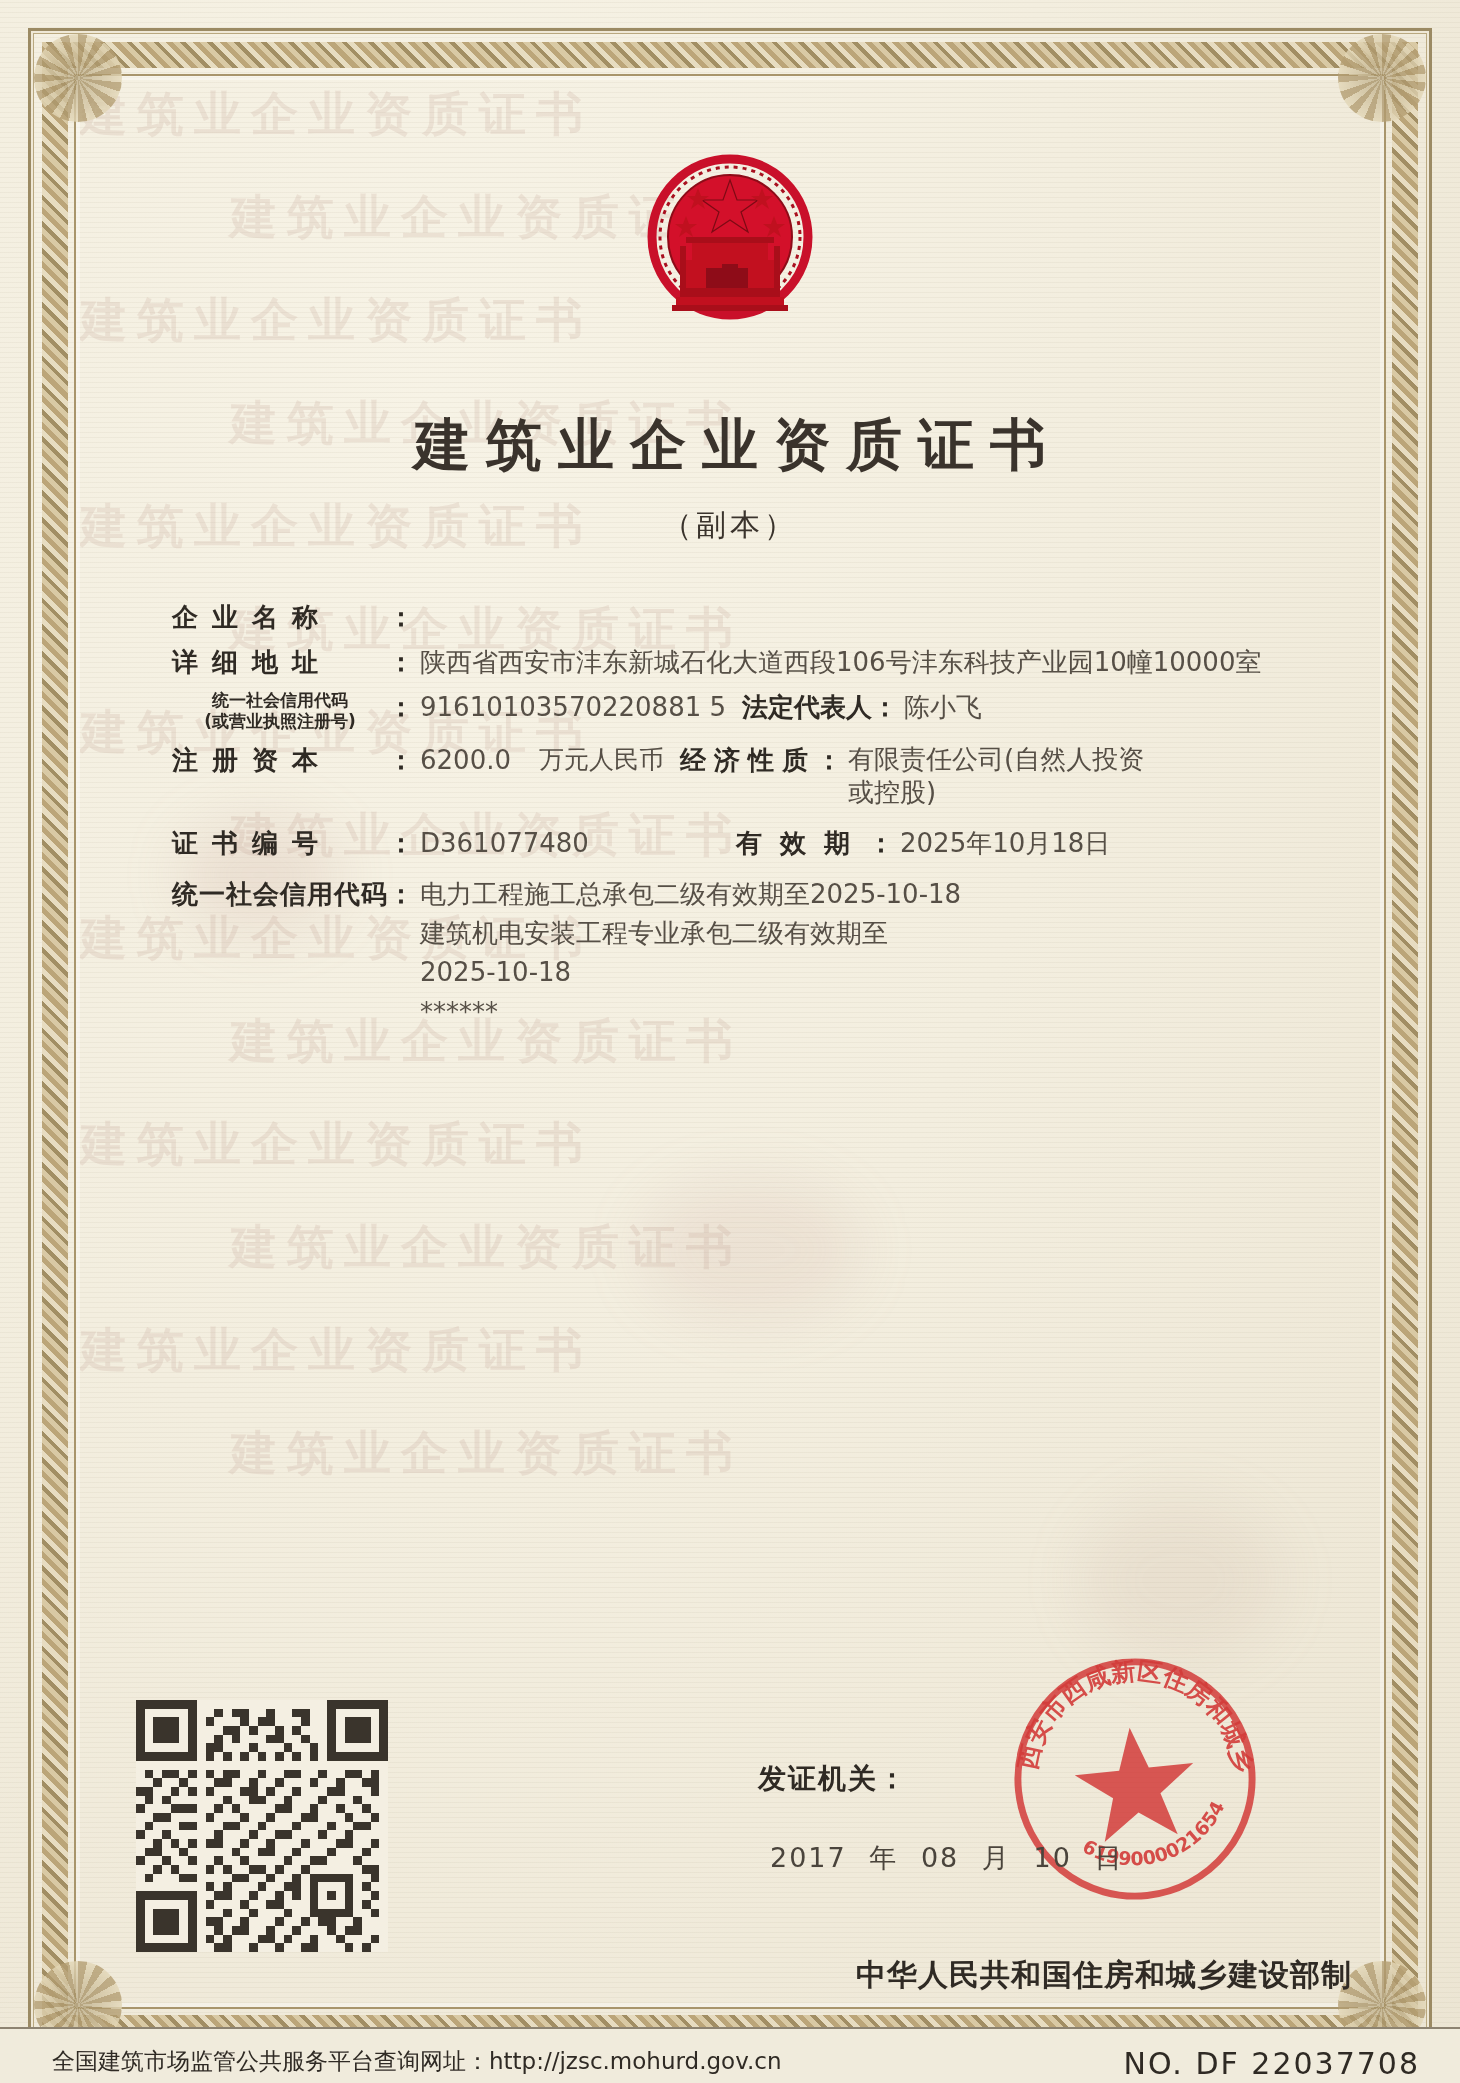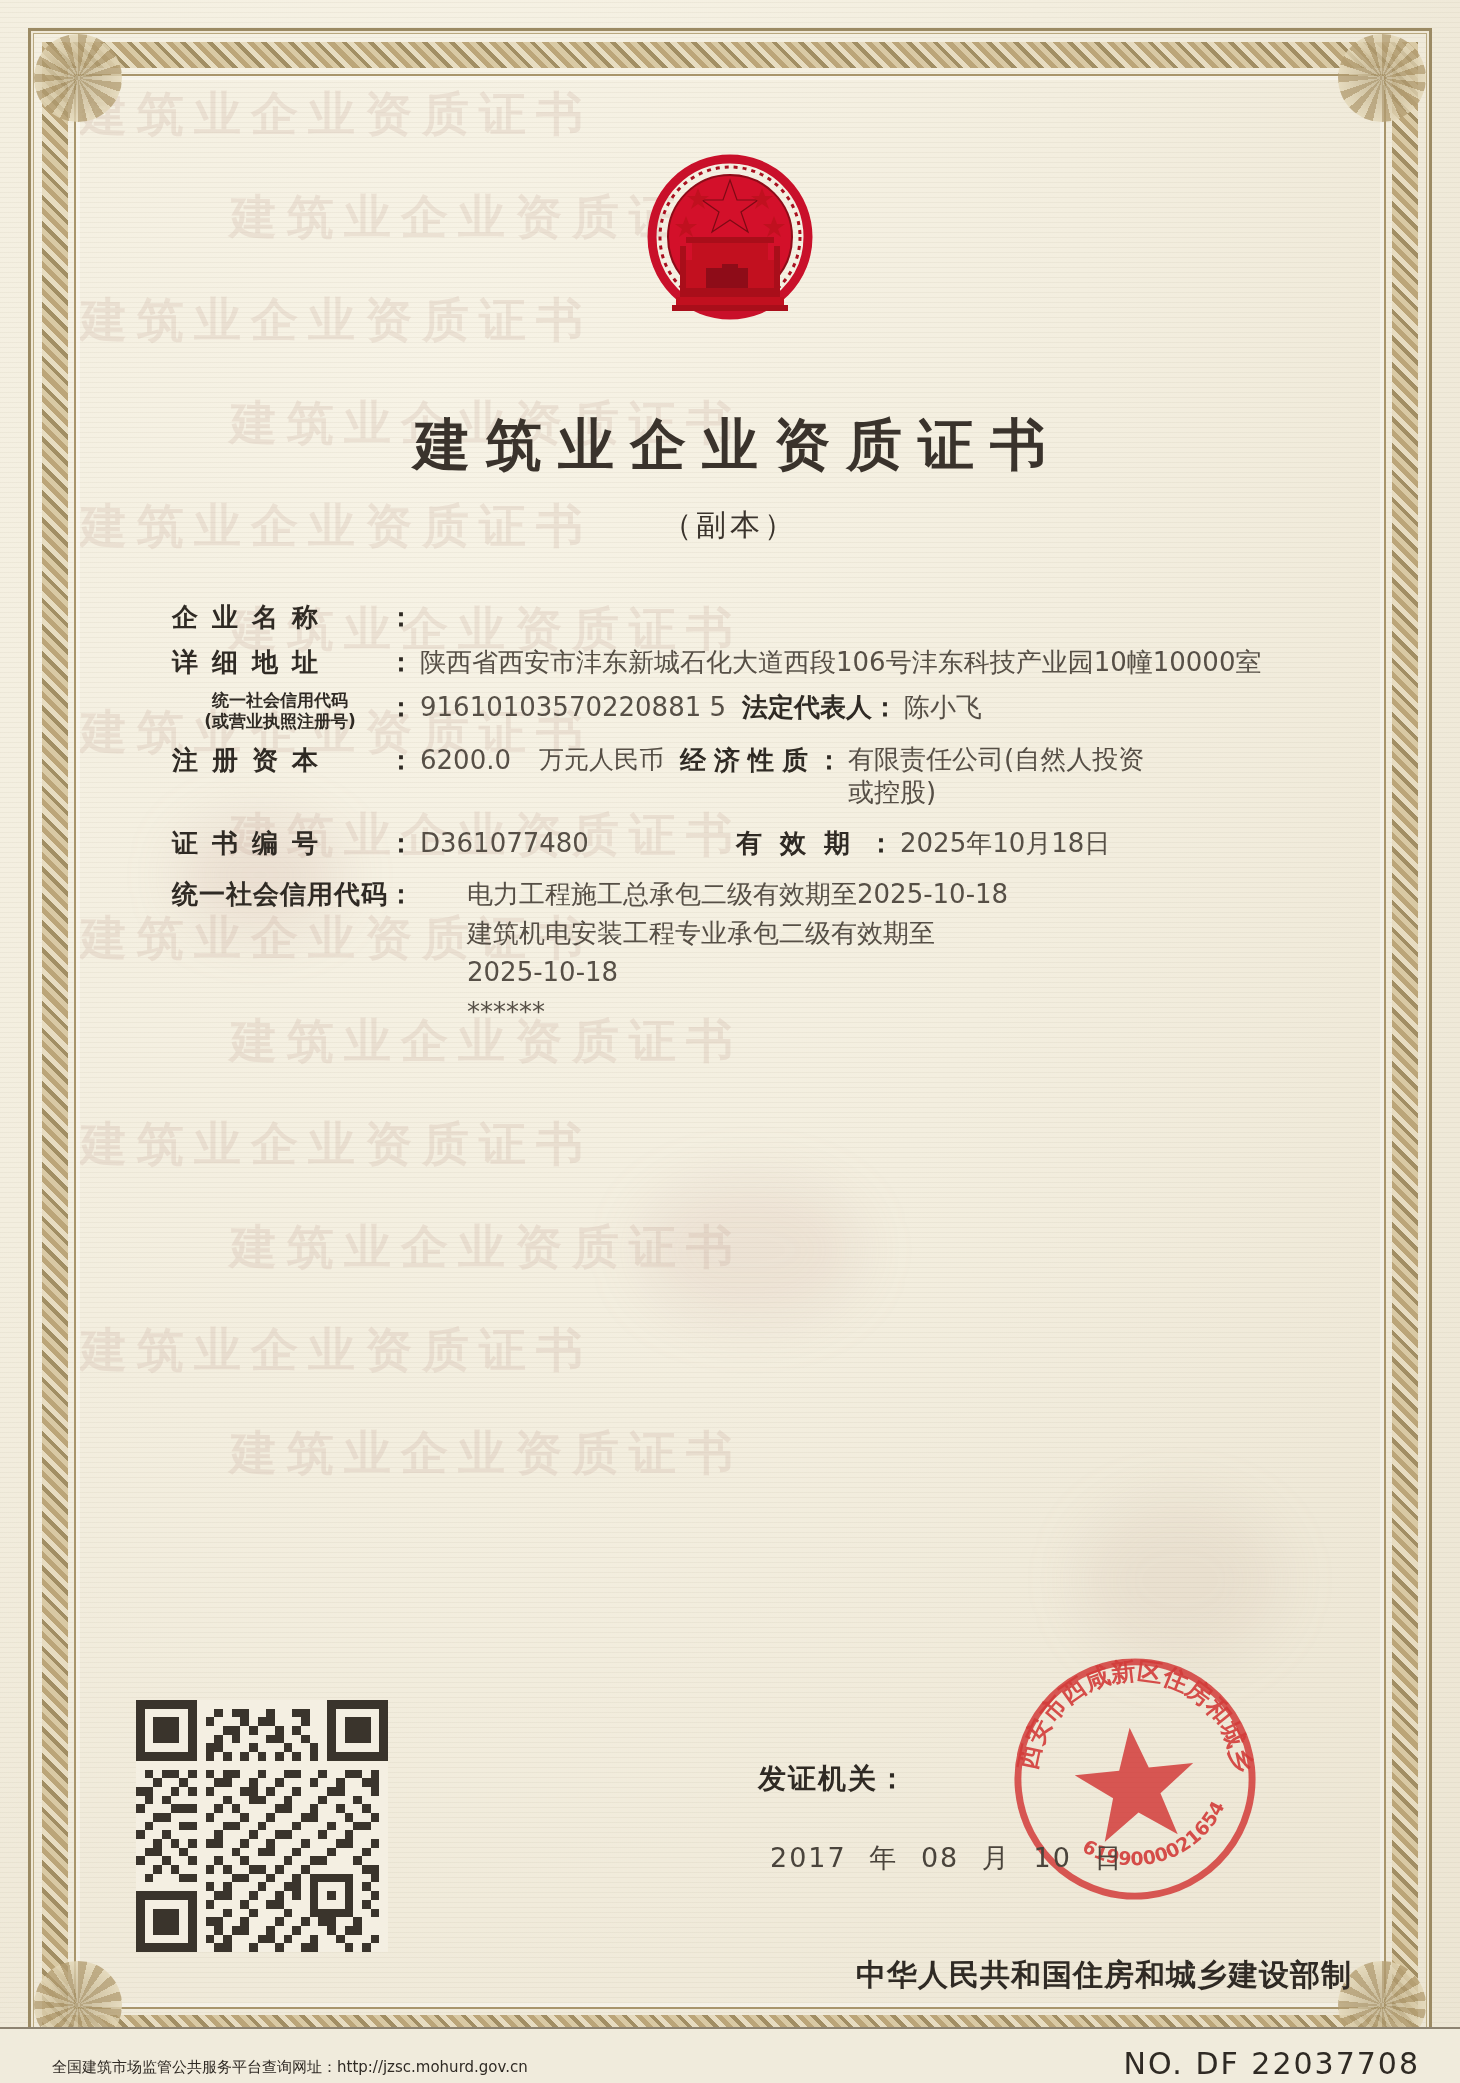--- a/index.html
+++ b/index.html
@@ -168,21 +168,21 @@
     font-size: 26px;
     color: #564f46;
     margin-left: 6px;
   }
   .unit {
     font-size: 25px;
     color: #564f46;
     margin-left: 28px;
     white-space: nowrap;
   }
-  .qual-lines div { margin-bottom: 4px; margin-left: 47px; }
+  .qual-lines div { margin-bottom: 4px; }
 
   
   .qr {
     position: absolute;
     left: 136px;
     top: 1700px;
     width: 252px; height: 252px;
   }
   
   .issuer {
@@ -229,21 +229,21 @@
     left: 0; right: 0;
     bottom: 0;
     height: 54px;
     border-top: 2px solid #8d8371;
     background: #f0ebdc;
   }
   .bottom-left {
     position: absolute;
     left: 52px;
     bottom: 6px;
-    font-size: 15px;
+    font-size: 23px;
     color: #2f2a24;
     white-space: nowrap;
   }
   .bottom-right {
     position: absolute;
     right: 40px;
     bottom: 2px;
     font-size: 30px;
     color: #2f2a24;
     letter-spacing: 2px;

